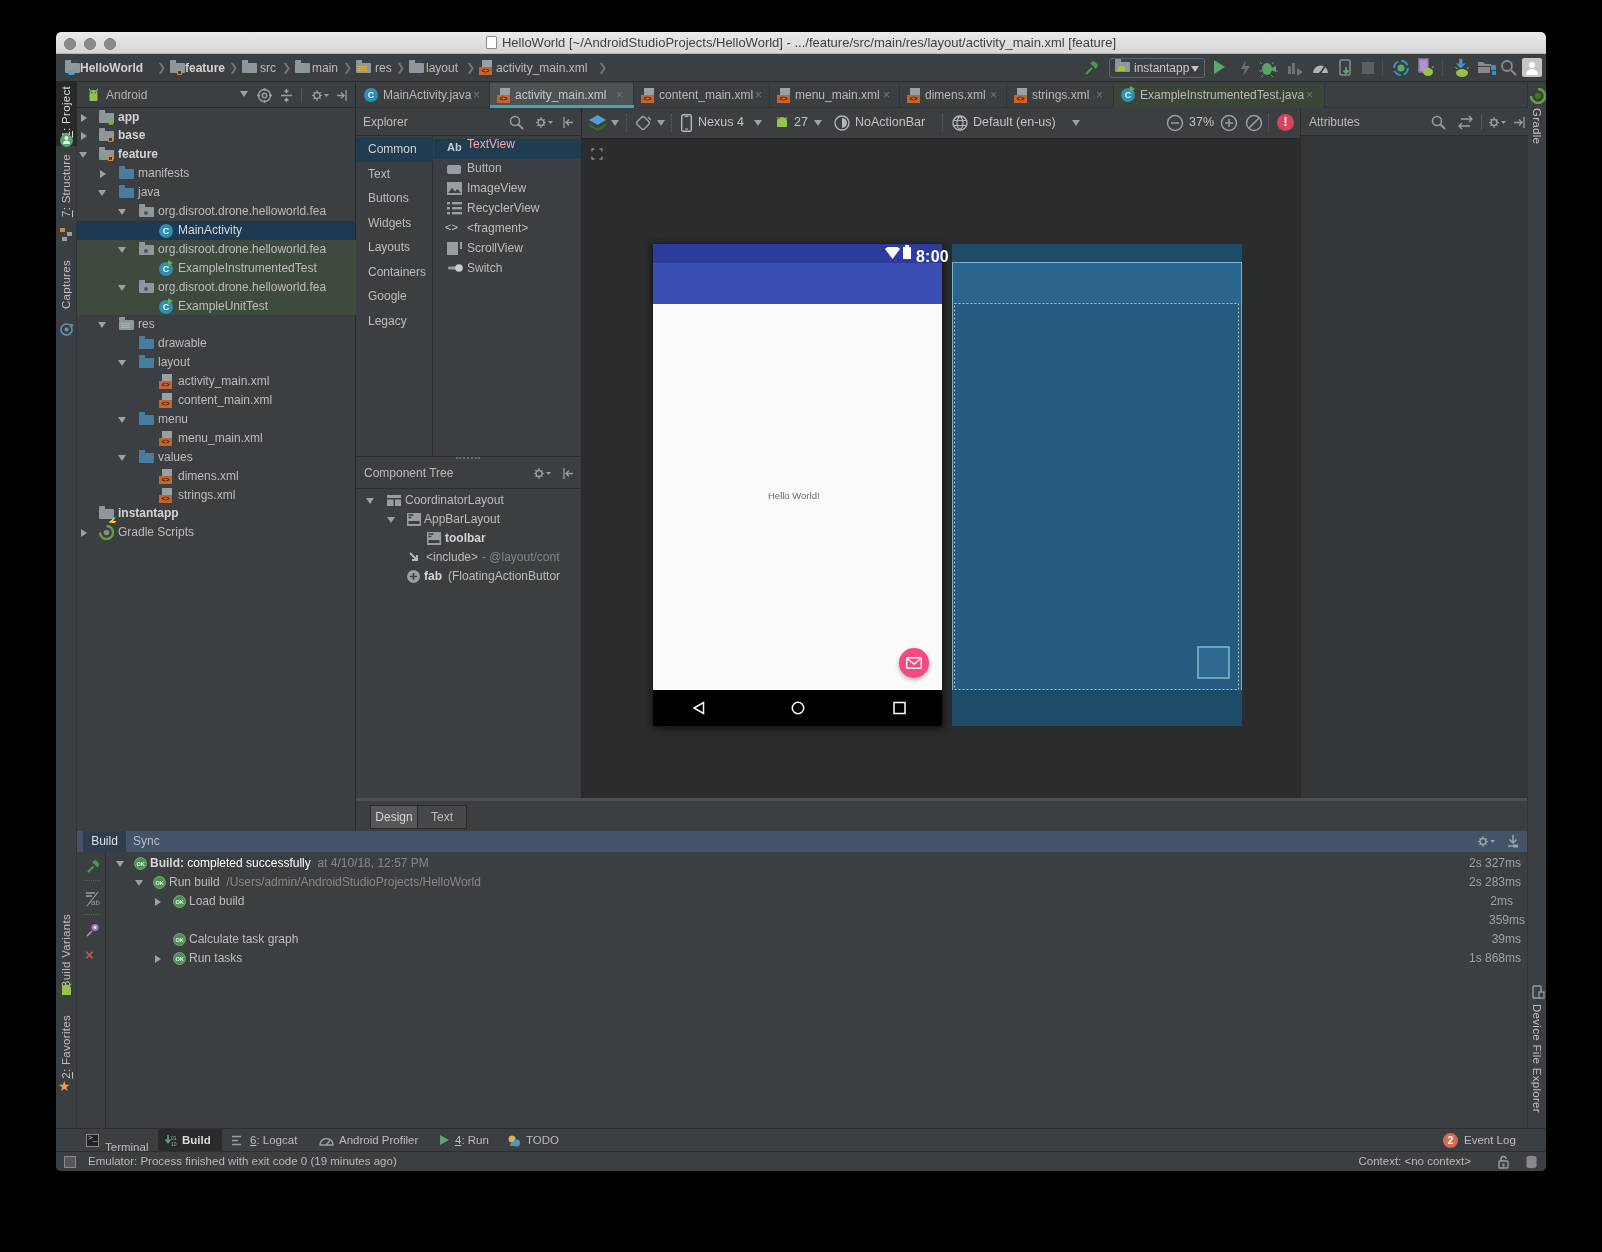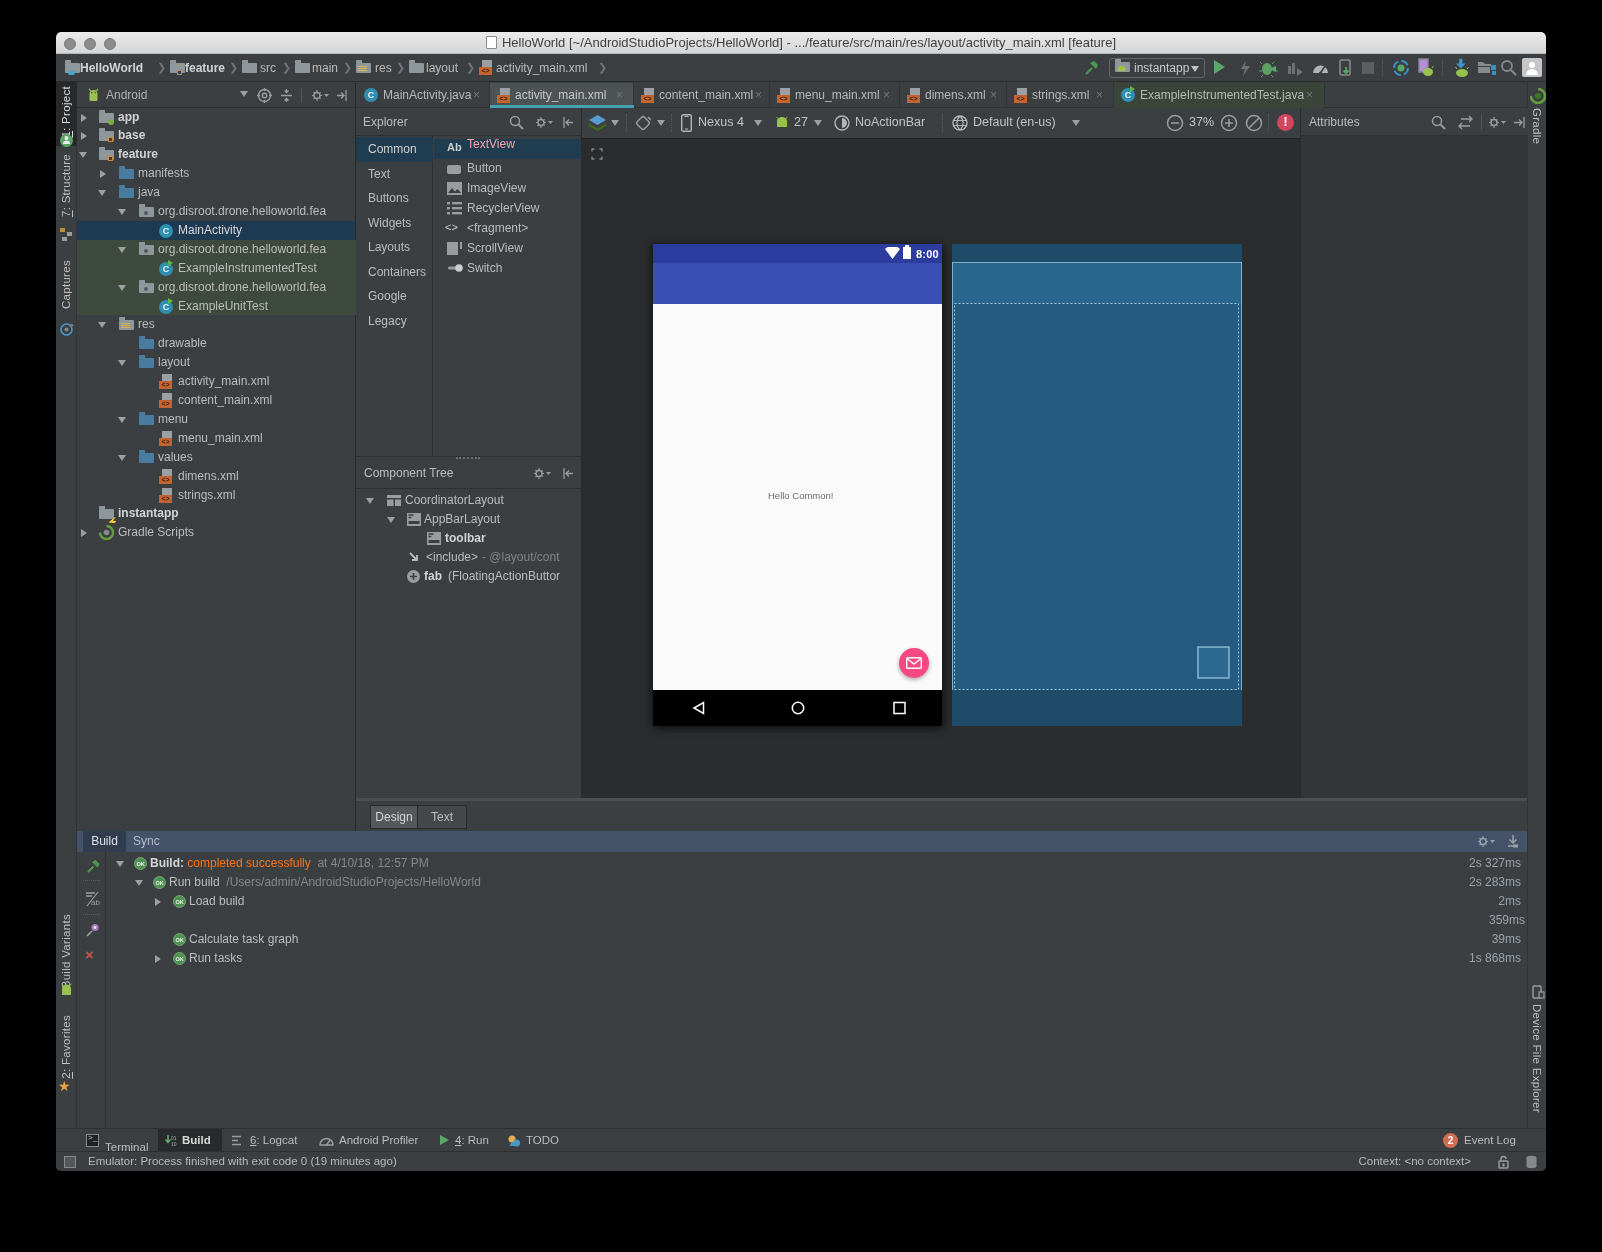--- a/index.html
+++ b/index.html
@@ -570,25 +570,25 @@
         <path d="M1 3.5 v-2.5 h2.5 M8.5 1 h2.5 v2.5 M11 8.5 v2.5 h-2.5 M3.5 11 h-2.5 v-2.5" fill="none" stroke="#87898b" stroke-width="1.3"></path>
       </svg>
 
   <div class="ab" style="left:71px;top:105px;width:289px;height:482px;box-shadow:-3px 0 6px rgba(0,0,0,.35),3px 3px 8px rgba(0,0,0,.45)">
     <div class="ab" style="left:0;top:0;width:289px;height:19px;background:#2b3b9e">
       <svg class="ab" style="left:232px;top:3px" width="15" height="12" viewBox="0 0 15 12">
             <path d="M0 2 a11 11 0 0 1 15 0 L7.5 12 z" fill="#fff"></path>
           </svg>
       <span class="ab" style="left:250px;top:3px;width:8px;height:12px;background:#fff"></span>
           <span class="ab" style="left:252px;top:1px;width:4px;height:2px;background:#fff"></span>
-      <span class="ab" style="left:263px;top:3.5px;color:#fff;font-size:11px;font-weight:700;letter-spacing:.2px">8:00</span>
+      <span class="ab" style="left:263px;top:3.5px;color:#fff;font-size:16px;font-weight:700;letter-spacing:.2px">8:00</span>
     </div>
     <div class="ab" style="left:0;top:19px;width:289px;height:41px;background:#3a4eb4"></div>
     <div class="ab" style="left:0;top:60px;width:289px;height:386px;background:#fafafa">
-      <span class="ab" style="left:115px;top:186px;color:#6a6a6a;font-size:9.5px">Hello Common!</span>
+      <span class="ab" style="left:115px;top:186px;color:#6a6a6a;font-size:9.5px">Hello World!</span>
       <div class="ab" style="left:246px;top:344px;width:30px;height:30px;border-radius:50%;background:#f64881;box-shadow:0 2px 4px rgba(0,0,0,.3)">
         <svg class="ab" style="left:7px;top:9px" width="16" height="12" viewBox="0 0 16 12">
               <rect x="0.7" y="0.7" width="14.6" height="10.6" rx="1" fill="none" stroke="#fff" stroke-width="1.4"></rect>
               <path d="M1 1.5 L8 7 L15 1.5" fill="none" stroke="#fff" stroke-width="1.4"></path>
             </svg>
       </div>
     </div>
     <div class="ab" style="left:0;top:446px;width:289px;height:36px;background:#000">
       <svg class="ab" style="left:39px;top:11px" width="13" height="14" viewBox="0 0 13 14">
             <path d="M11.5 1.5 v11 L2 7 z" fill="none" stroke="#fff" stroke-width="1.5"></path>
@@ -671,21 +671,21 @@
   <div class="ab" style="left:6px;top:62px;width:17px;height:1px;border-top:1px dotted #5a5d5f"></div>
   <svg class="ab" style="left:8px;top:70px" width="16" height="16" viewBox="0 0 16 16">
         <circle cx="10" cy="5.5" r="3.6" fill="#9f7cb8"></circle>
         <circle cx="10" cy="5.5" r="1.4" fill="#e6e6e6"></circle>
         <path d="M7 9 L2 14" stroke="#9a9da0" stroke-width="1.7"></path>
       </svg>
   <span class="ab" style="left:8px;top:94px;color:#c75450;font-size:15px;font-weight:700">×</span>
   <div class="row" style="left:29px;top:2.1px">
         <span class="arw arwD" style="left:10px"></span>
         <span class="ab okb" style="left:28px"></span>
-        <span class="ab" style="left:44px;font-weight:700;color:#d5d5d5">Build:<span style="font-weight:400;color:#f97316"> completed successfully</span><span style="font-weight:400;color:#878787">&nbsp;&nbsp;at 4/10/18, 12:57 PM</span></span>
+        <span class="ab" style="left:44px;font-weight:700;color:#d5d5d5">Build:<span style="font-weight:400;color:#ffffff"> completed successfully</span><span style="font-weight:400;color:#878787">&nbsp;&nbsp;at 4/10/18, 12:57 PM</span></span>
       </div>
   <div class="row" style="left:29px;top:21px">
         <span class="arw arwD" style="left:29px"></span>
         <span class="ab okb" style="left:47px"></span>
         <span class="ab" style="left:63px">Run build<span style="color:#878787"> &nbsp;/Users/admin/AndroidStudioProjects/HelloWorld</span></span>
       </div>
   <div class="row" style="left:29px;top:39.9px">
         <span class="arw arwR" style="left:49px"></span>
         <span class="ab okb" style="left:67px"></span>
         <span class="ab" style="left:83px">Load build</span>
@@ -694,21 +694,21 @@
         <span class="ab okb" style="left:67px"></span>
         <span class="ab" style="left:83px">Calculate task graph</span>
       </div>
   <div class="row" style="left:29px;top:96.6px">
         <span class="arw arwR" style="left:49px"></span>
         <span class="ab okb" style="left:67px"></span>
         <span class="ab" style="left:83px">Run tasks</span>
       </div>
   <div class="row" style="left:0;top:2.1px;text-align:right;color:#9aa2aa"><span style="margin-right:6px">2s 327ms</span></div>
   <div class="row" style="left:0;top:21px;text-align:right;color:#9aa2aa"><span style="margin-right:6px">2s 283ms</span></div>
-  <div class="row" style="left:0;top:39.9px;text-align:right;color:#9aa2aa"><span style="margin-right:6px">2ms</span></div>
+  <div class="row" style="left:0;top:39.9px;text-align:right;color:#9aa2aa"><span style="margin-right:14px">2ms</span></div>
   <div class="row" style="left:0;top:58.8px;text-align:right;color:#9aa2aa"><span style="margin-right:2px">359ms</span></div>
   <div class="row" style="left:0;top:77.7px;text-align:right;color:#9aa2aa"><span style="margin-right:6px">39ms</span></div>
   <div class="row" style="left:0;top:96.6px;text-align:right;color:#9aa2aa"><span style="margin-right:6px">1s 868ms</span></div>
 </div>
 
 <div class="ab" id="btool" style="left:0;top:1096px;width:1490px;height:23px;background:#3c3f41;border-top:1px solid #2c2e2f;font-size:11.5px;color:#bcbcbc">
   <span class="ab" style="left:30px;top:5px;width:13px;height:13px;background:#1f2123;border:1px solid #87898b"></span>
       <span class="ab" style="left:32px;top:4px;color:#c8c8c8;font-size:8px">&gt;_</span>
   <span class="ab" style="left:49px;top:12px">Terminal</span>
   <div class="ab" style="left:102px;top:0;width:64px;height:23px;background:#282a2b"></div>

